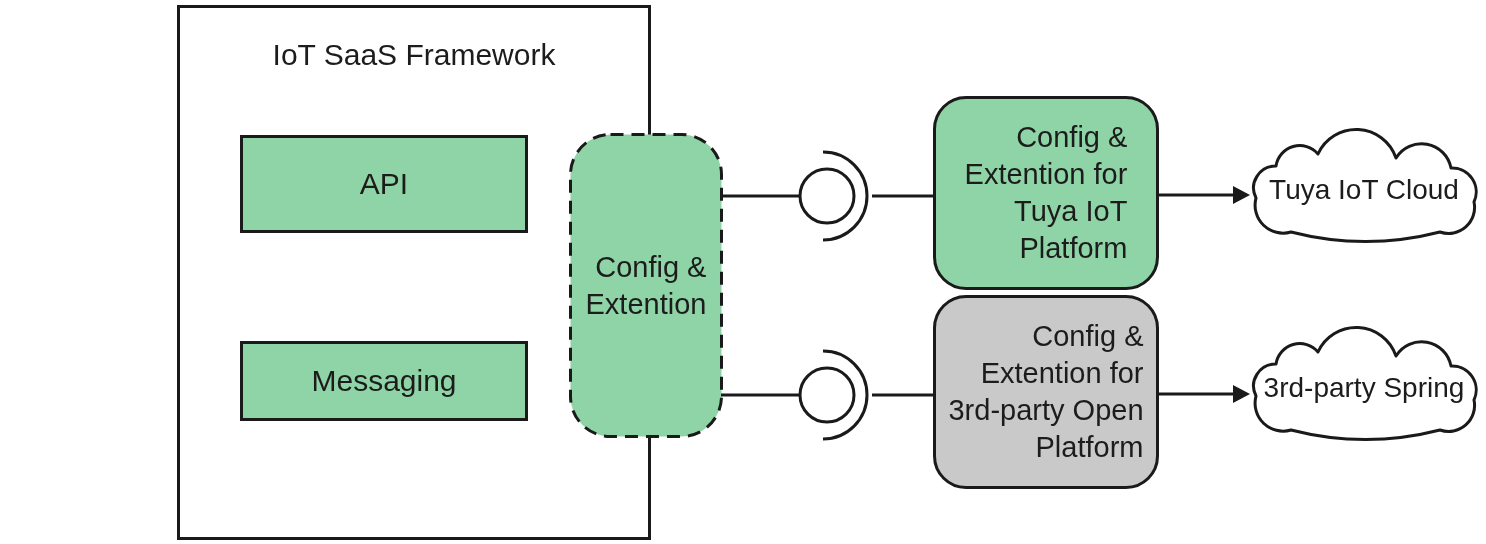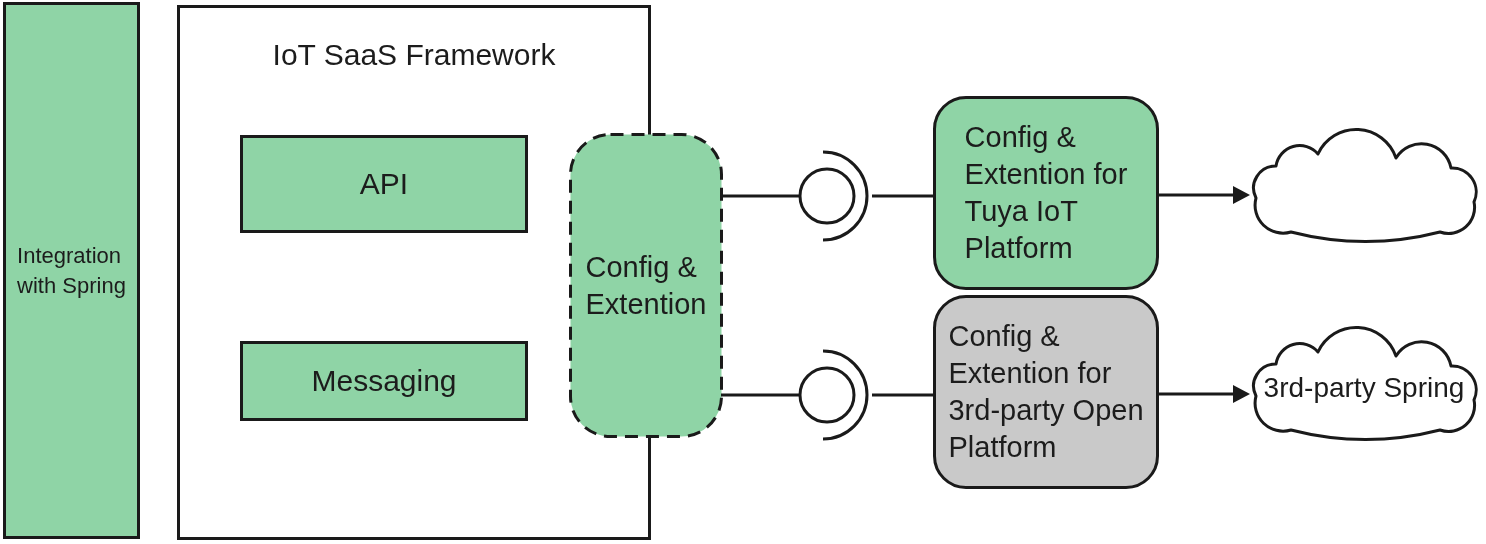--- a/index.html
+++ b/index.html
@@ -11,21 +11,21 @@
   html,body{margin:0;padding:0;background:var(--background);}
   .canvas{
     position:relative;
     width:1486px;height:544px;
     background:var(--background);
     overflow:hidden;
     font-family:"Liberation Sans", sans-serif;
     color:#1c1c1c;
   }
   .abs{position:absolute;box-sizing:border-box;}
-  .flexc{display:flex;align-items:center;justify-content:center;text-align:left;}
+  .flexc{display:flex;align-items:center;justify-content:center;text-align:right;}
   .multiline{white-space:pre-line;}
 
   
   .spring-bar{
     left:3px;top:2px;width:137px;height:537px;
     background:var(--green);
     border:3px solid var(--stroke);
     font-size:22px;line-height:30px;
   }
 
@@ -85,24 +85,20 @@
     fill:var(--green);
     stroke:var(--stroke);stroke-width:3;
     stroke-dasharray:13 8;
   }
 </style>
 </head>
 <body>
 
 <div class="canvas">
 
-  <div class="abs flexc spring-bar">
-    <div class="multiline">Integration
-with Spring</div>
-  </div>
 
   <div class="abs framework">
     <div class="framework-title">IoT SaaS Framework</div>
   </div>
 
   <div class="abs flexc module api">
     <span>API</span>
   </div>
 
   <div class="abs flexc module messaging">
@@ -157,15 +153,16 @@
 Platform</div>
   </div>
 
   <div class="abs flexc adapter third-party">
     <div class="multiline">Config &amp;
 Extention for
 3rd-party Open
 Platform</div>
   </div>
 
+  <div class="abs cloud-label tuya">Tuya IoT Cloud</div>
   <div class="abs cloud-label third-party">3rd-party Spring</div>
 
 </div>
 
 </body></html>

